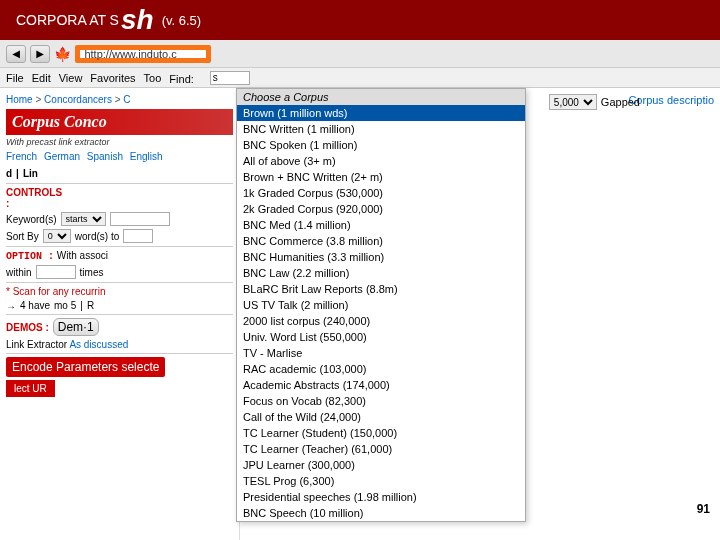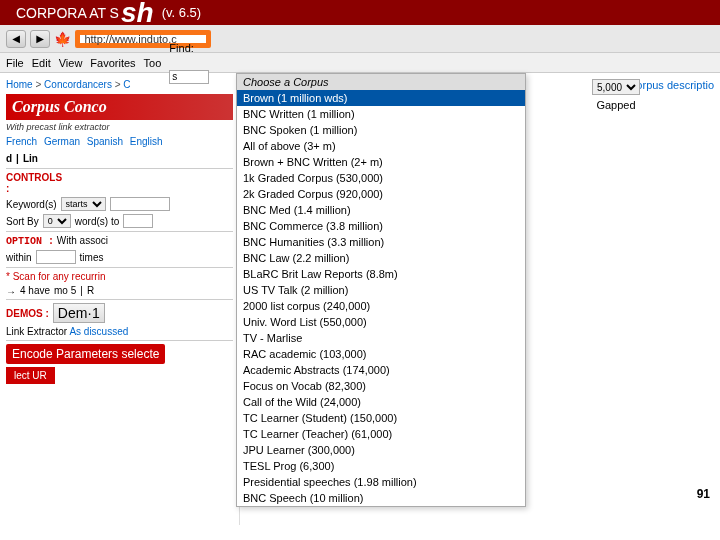--- a/index.html
+++ b/index.html
@@ -10,21 +10,21 @@
       font-size: 12px;
       background: #fff;
       overflow: hidden;
       position: relative;
     }
 
     
     #header {
       background: #8B0000;
       color: #fff;
-      height: 25px;
+      height: 40px;
       display: flex;
       align-items: center;
       padding: 0 16px;
       font-size: 22px;
       font-weight: bold;
     }
     #header .corpora-part {
       font-size: 14px;
       font-weight: normal;
       margin-right: 2px;
@@ -89,24 +89,23 @@
       height: 20px;
       align-items: center;
       font-size: 11px;
     }
     .menu-item {
       cursor: pointer;
       color: #000;
     }
     .find-bar {
       display: flex;
-      align-items: flex-start;
+      align-items: flex-end;
       gap: 16px;
       font-size: 11px;
-      flex-direction: column;
     }
     .find-input {
       border: 1px solid #aaa;
       width: 40px;
       height: 14px;
       font-size: 10px;
       padding: 0 2px;
     }
 
     
@@ -234,22 +233,22 @@
       font-size: 10px;
       margin-bottom: 3px;
     }
     .demos-label {
       color: #cc0000;
       font-weight: bold;
     }
     .demo-btn {
       background: linear-gradient(to bottom, #f5f5f5, #ddd);
       border: 1px solid #aaa;
-      border-radius: 0;
-      font-size: 14px;
+      border-radius: 6px;
+      font-size: 12px;
       padding: 1px 4px;
       cursor: pointer;
     }
 
     .link-extractor-row {
       font-size: 10px;
       margin-bottom: 3px;
     }
     .link-extractor-row a {
       color: #0066cc;
@@ -306,21 +305,20 @@
     }
 
     .gapped-row {
       position: absolute;
       top: 6px;
       right: 80px;
       font-size: 11px;
       display: flex;
       align-items: center;
       gap: 4px;
-      flex-direction: column;
     }
     .gapped-select {
       border: 1px solid #aaa;
       height: 16px;
       font-size: 10px;
     }
 
     
     #page-number {
       position: absolute;

